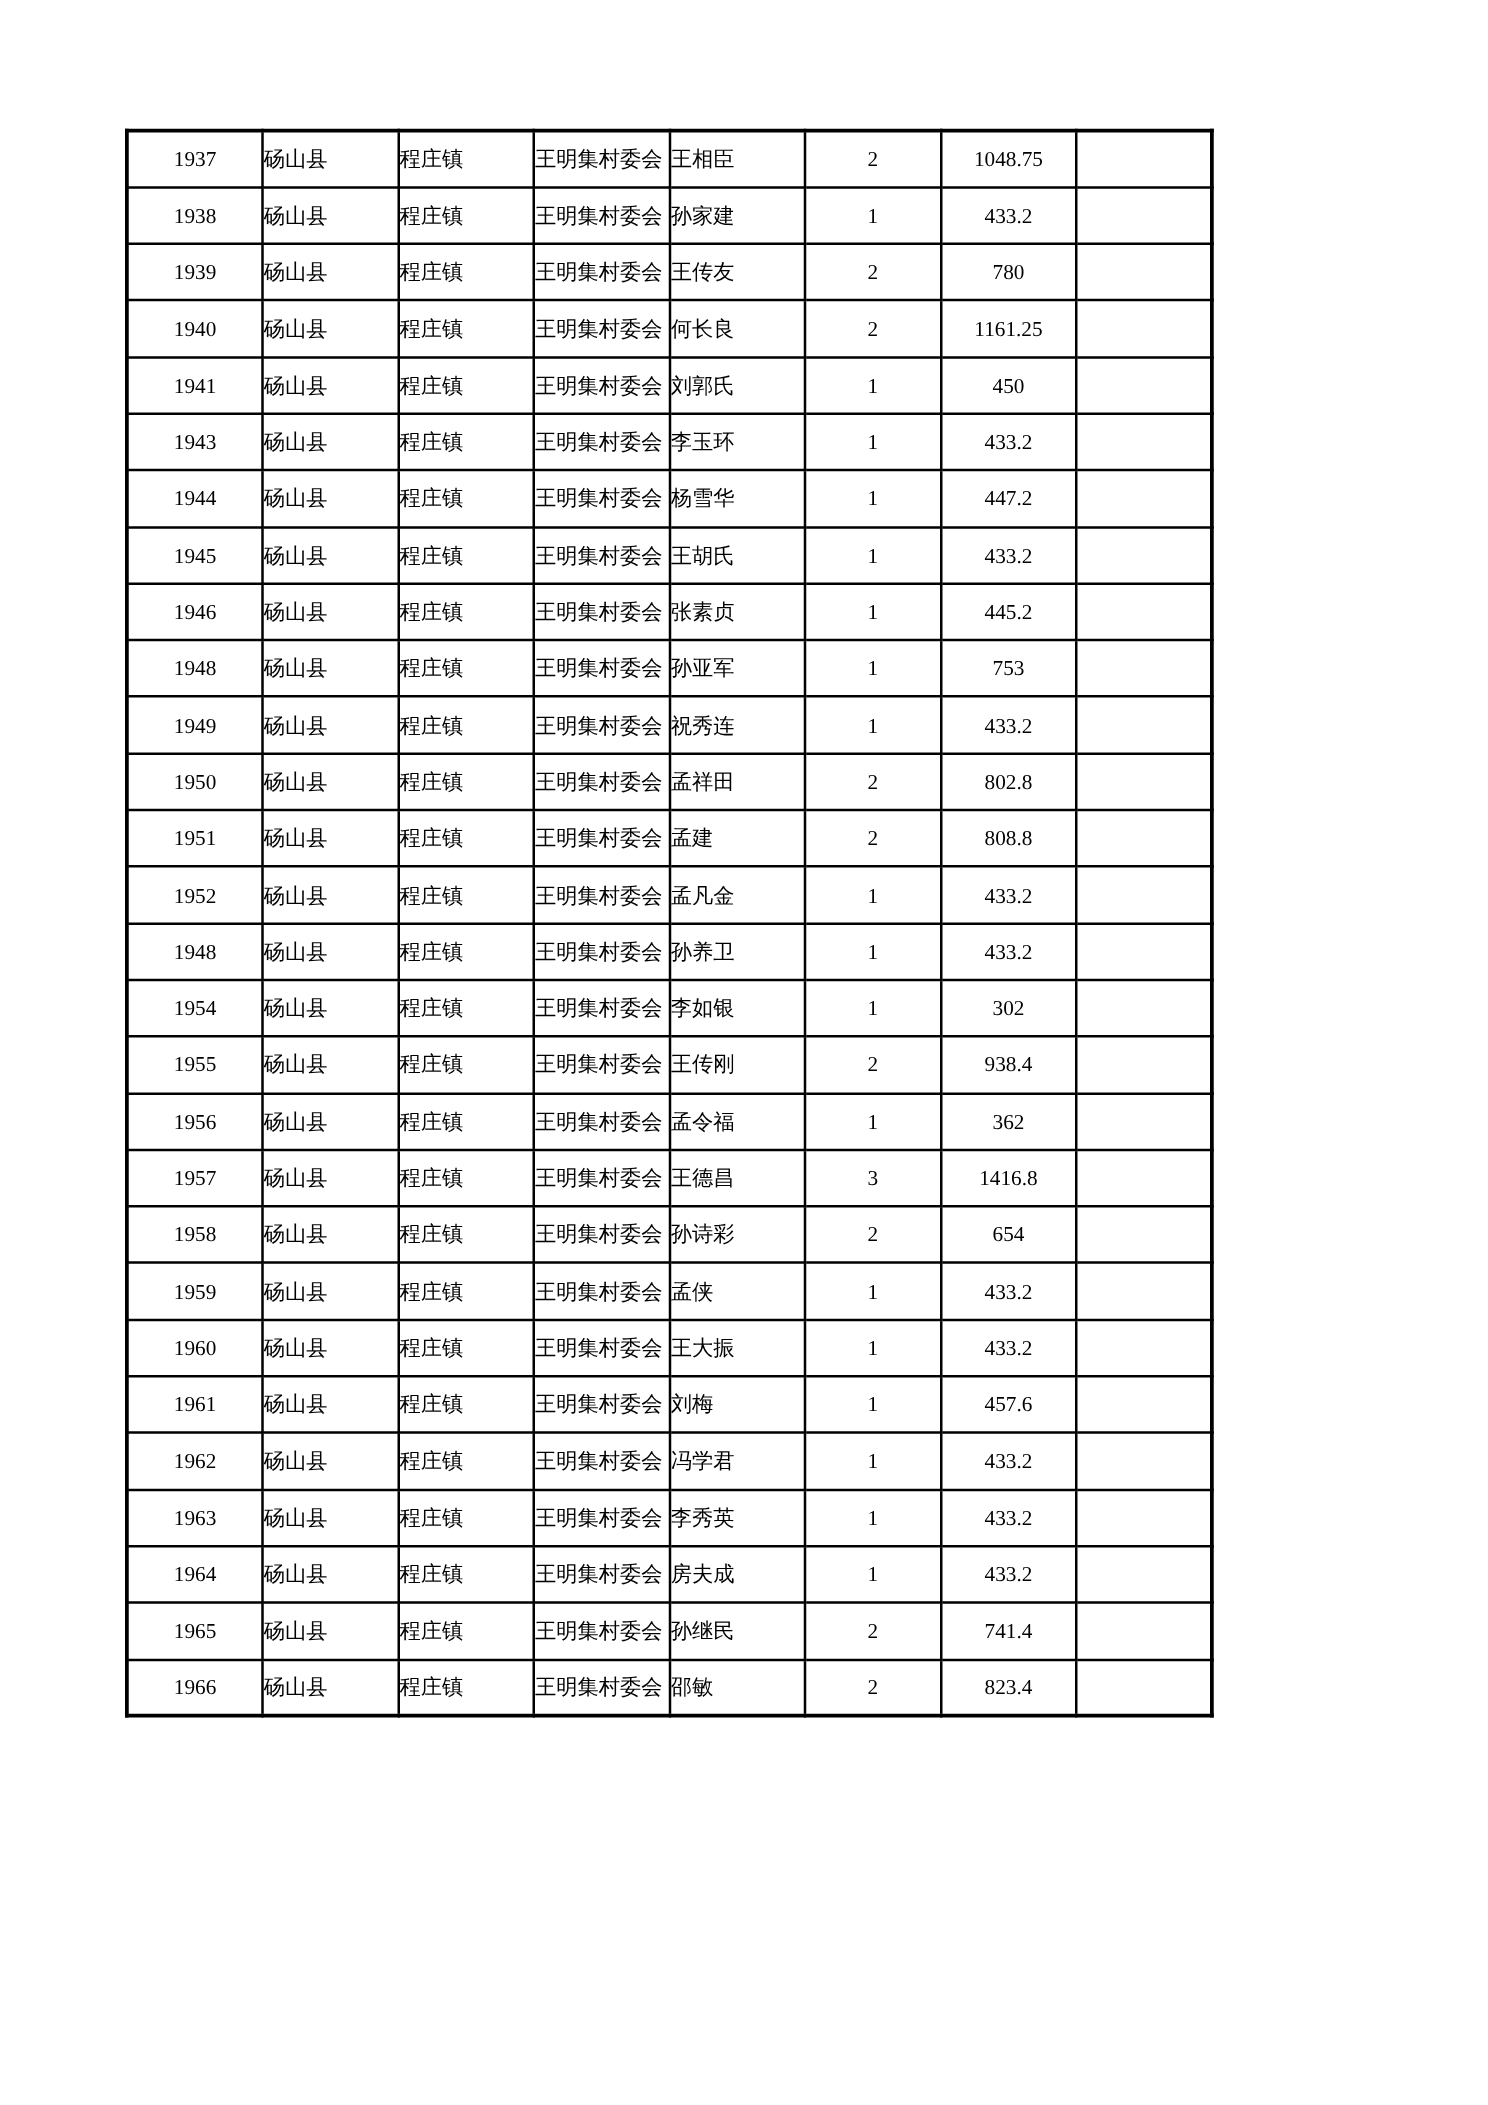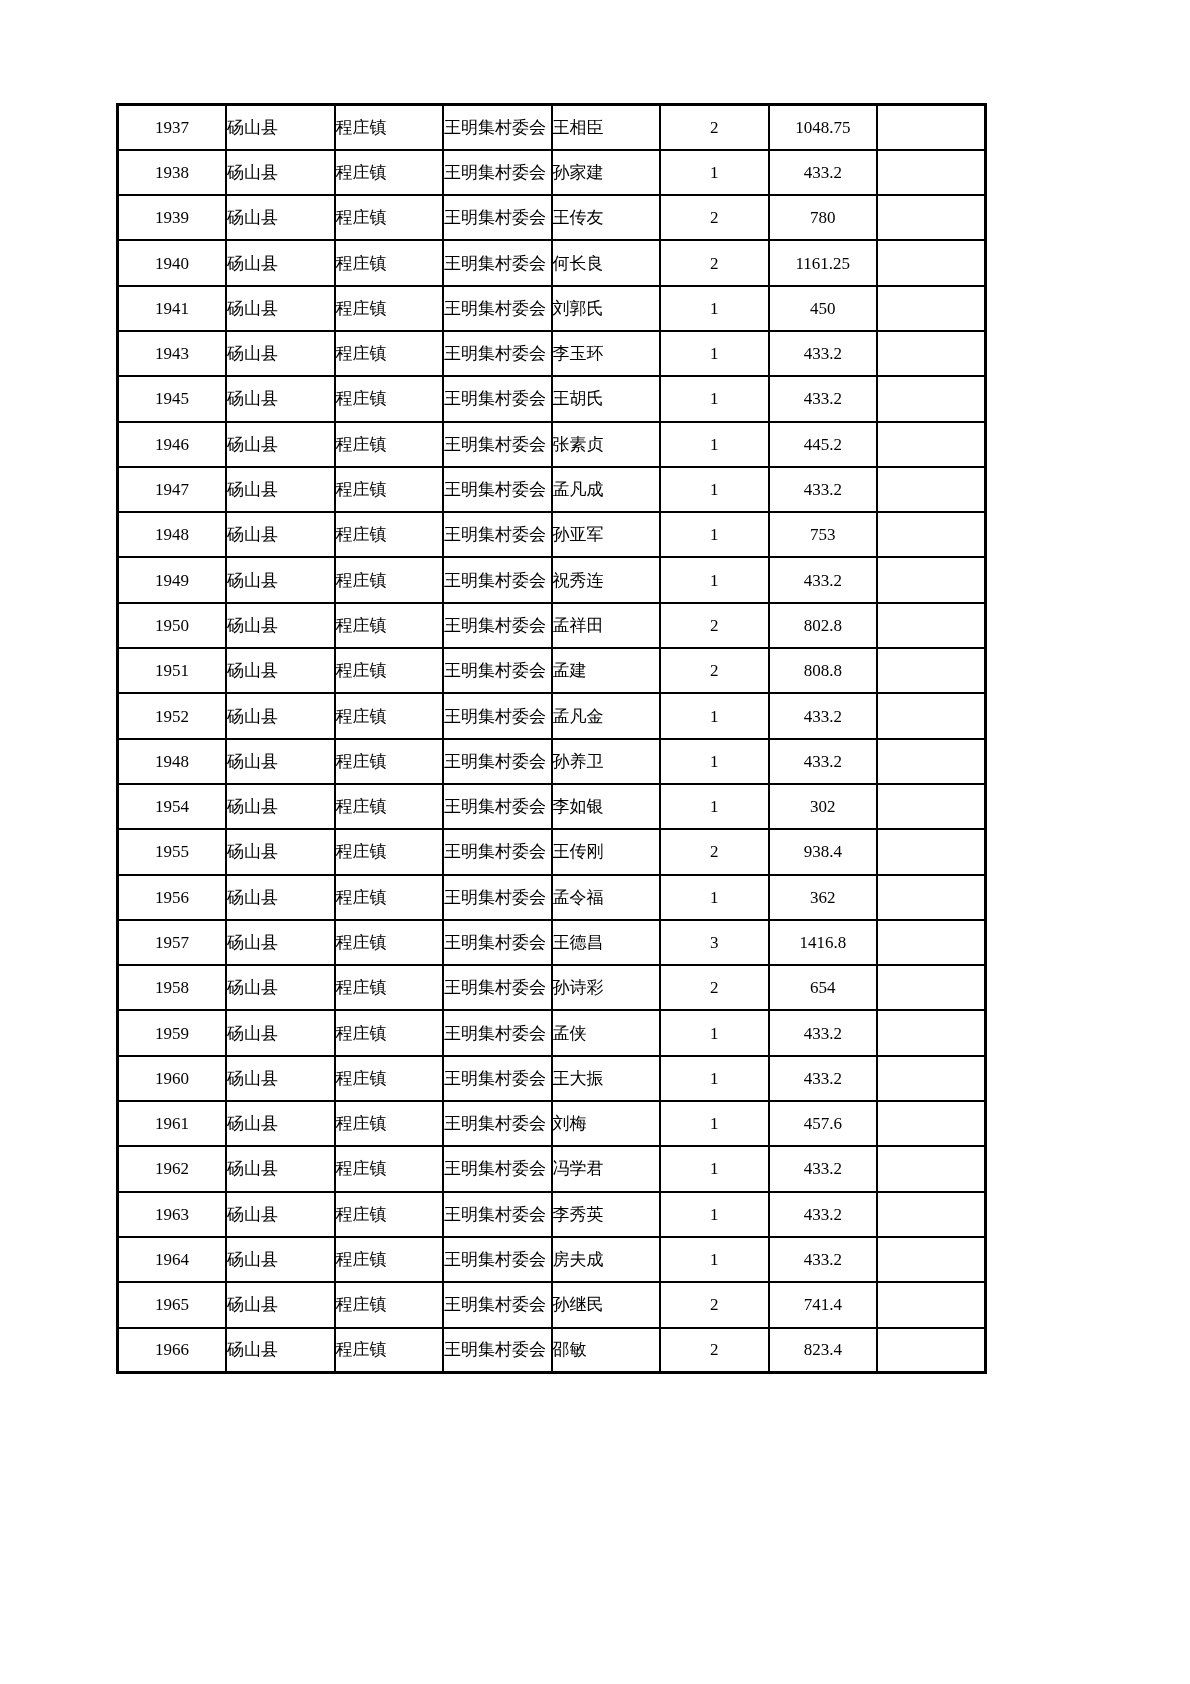--- a/index.html
+++ b/index.html
@@ -17,21 +17,20 @@
     overflow: hidden;
   }
   table.grid {
     position: absolute;
     left: 100px;
     top: 103px;
     width: 868px;
     border-collapse: collapse;
     table-layout: fixed;
     border: 3px solid #000000;
-    margin-left: 16px;
   }
   table.grid col { width: 108.5px; }
   table.grid tr { height: 45.3px; }
   table.grid td {
     border: 2px solid #000000;
     padding: 0;
     font-size: 17px;
     line-height: 21px;
     color: #000000;
     vertical-align: middle;
@@ -111,47 +110,47 @@
           <td class="c-center">1943</td>
           <td class="c-left">砀山县</td>
           <td class="c-left">程庄镇</td>
           <td class="c-left">王明集村委会</td>
           <td class="c-left">李玉环</td>
           <td class="c-center">1</td>
           <td class="c-center">433.2</td>
           <td class="c-center"></td>
         </tr>
         <tr>
+          <td class="c-center">1944</td>
+          <td class="c-left">砀山县</td>
+          <td class="c-left">程庄镇</td>
+          <td class="c-left">王明集村委会</td>
+          <td class="c-left">杨雪华</td>
+          <td class="c-center">1</td>
+          <td class="c-center">447.2</td>
+          <td class="c-center"></td>
+        </tr>
+        <tr>
           <td class="c-center">1945</td>
           <td class="c-left">砀山县</td>
           <td class="c-left">程庄镇</td>
           <td class="c-left">王明集村委会</td>
           <td class="c-left">王胡氏</td>
           <td class="c-center">1</td>
           <td class="c-center">433.2</td>
           <td class="c-center"></td>
         </tr>
         <tr>
           <td class="c-center">1946</td>
           <td class="c-left">砀山县</td>
           <td class="c-left">程庄镇</td>
           <td class="c-left">王明集村委会</td>
           <td class="c-left">张素贞</td>
           <td class="c-center">1</td>
           <td class="c-center">445.2</td>
-          <td class="c-center"></td>
-        </tr>
-        <tr>
-          <td class="c-center">1947</td>
-          <td class="c-left">砀山县</td>
-          <td class="c-left">程庄镇</td>
-          <td class="c-left">王明集村委会</td>
-          <td class="c-left">孟凡成</td>
-          <td class="c-center">1</td>
-          <td class="c-center">433.2</td>
           <td class="c-center"></td>
         </tr>
         <tr>
           <td class="c-center">1948</td>
           <td class="c-left">砀山县</td>
           <td class="c-left">程庄镇</td>
           <td class="c-left">王明集村委会</td>
           <td class="c-left">孙亚军</td>
           <td class="c-center">1</td>
           <td class="c-center">753</td>

